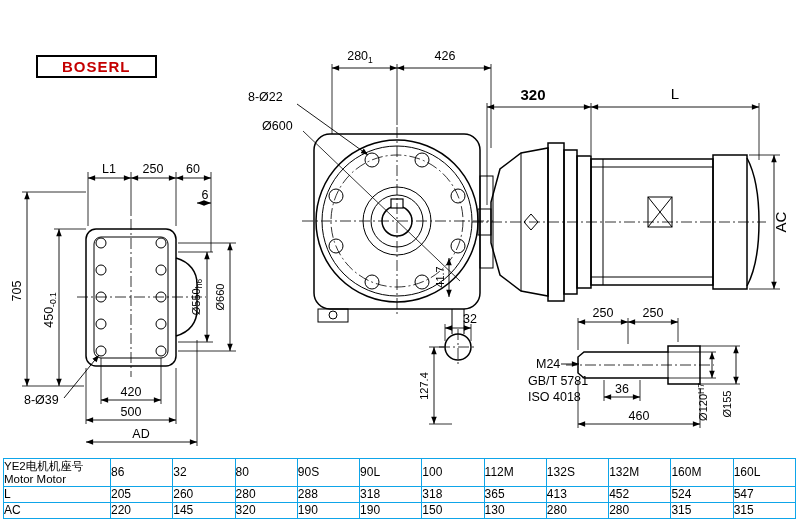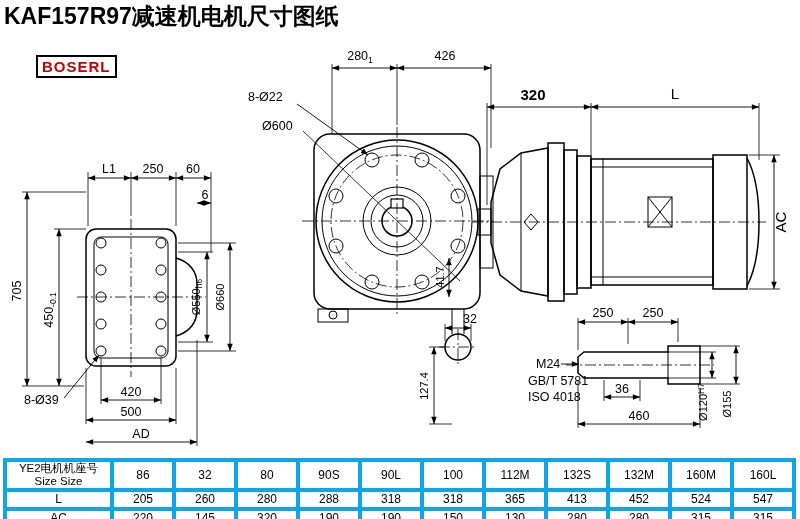--- a/index.html
+++ b/index.html
@@ -1,44 +1,43 @@
 <!DOCTYPE html>
 <html><head>
 <meta charset="utf-8">
 <style>
 *{margin:0;padding:0;box-sizing:border-box}
 html,body{width:800px;height:519px;background:#fff}
 .page{position:relative;width:800px;height:519px;background:#fff;overflow:hidden;font-family:"Liberation Sans",sans-serif;color:#000}
 .title{position:absolute;left:4px;top:1px;font-size:23px;font-weight:bold;white-space:nowrap}
-.logo{position:absolute;left:36px;top:55px;border:2px solid #000;padding:1px 4px;color:#c40000;font-weight:bold;font-size:15px;letter-spacing:1px;background:#fff}
+.logo{position:absolute;left:36px;top:55px;border:2px solid #000;padding:1px 24px;color:#c40000;font-weight:bold;font-size:15px;letter-spacing:1px;background:#fff}
 svg.drawing{position:absolute;left:0;top:0}
 .t{font-size:12.5px;fill:#000;font-family:"Liberation Sans",sans-serif}
 .ts{font-size:11px;fill:#000;font-family:"Liberation Sans",sans-serif}
 .sub{font-size:8.5px}
 .sup{font-size:8.5px}
 .tb{font-size:15px;font-weight:bold;fill:#000;font-family:"Liberation Sans",sans-serif}
 .tb2{font-size:15px;fill:#000;font-family:"Liberation Sans",sans-serif}
 .ol{fill:none;stroke:#000;stroke-width:1.5}
 .o1{fill:none;stroke:#000;stroke-width:1}
 .wf{fill:#fff;stroke:#000;stroke-width:1.2}
 .xl{stroke:#000;stroke-width:0.8}
 .cl{fill:none;stroke:#000;stroke-width:0.8;stroke-dasharray:11 3 2 3}
 .dl{stroke:#000;stroke-width:0.9;marker-start:url(#ar);marker-end:url(#ar)}
 .ld{stroke:#000;stroke-width:0.9;fill:none;marker-end:url(#ar)}
 .dim-table{position:absolute;left:3px;top:458px;width:793px;border-collapse:collapse;table-layout:fixed;font-size:12px}
-.dim-table td{border:4px solid #0ea5e9;text-align:center;height:16px;padding:0;line-height:15px;overflow:hidden;white-space:nowrap}
+.dim-table td{border:1px solid #0ea5e9;height:16px;padding:0;line-height:15px;overflow:hidden;white-space:nowrap}
 .dim-table tr.hdr td{height:28px}
 .h1,.h2{font-size:11.5px;line-height:13px}
 </style>
 </head>
 <body>
 
 <div class="page">
 
-  <div class="title">KAF157R97减速机电机尺寸图纸</div>
   <div class="logo">BOSERL</div>
 
   <svg class="drawing" width="800" height="458" viewBox="0 0 800 458">
     <defs>
       <marker id="ar" viewBox="0 0 10 8" markerWidth="9" markerHeight="7.2" refX="9.3" refY="4" orient="auto-start-reverse">
         <path d="M0.5,0.6 L9.4,4 L0.5,7.4 Z" fill="#000"></path>
       </marker>
     </defs>
 
     <g>
@@ -246,21 +245,21 @@
         <col>
         <col>
         <col>
         <col>
         <col>
     </colgroup>
     <tbody>
       <tr class="hdr">
         <td>
           <div class="h1">YE2电机机座号</div>
-          <div class="h2">Size Size</div>
+          <div class="h2">Motor Motor</div>
         </td>
         <td>86</td>
         <td>32</td>
         <td>80</td>
         <td>90S</td>
         <td>90L</td>
         <td>100</td>
         <td>112M</td>
         <td>132S</td>
         <td>132M</td>

